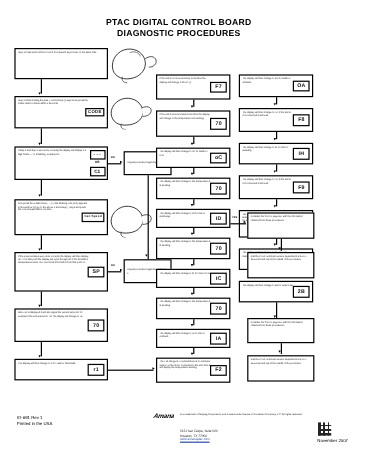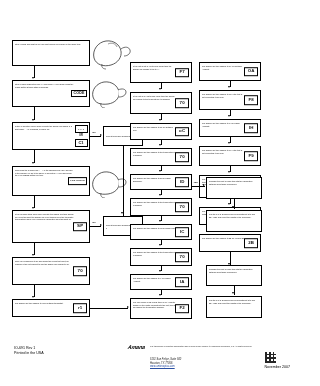--- a/index.html
+++ b/index.html
@@ -81,20 +81,22 @@
         linear-gradient(90deg,#000 20%,transparent 20% 40%,#000 40% 55%,transparent 55% 72%,#000 72% 85%,transparent 85%),
         linear-gradient(0deg,#000 18%,transparent 18% 36%,#000 36% 52%,transparent 52% 70%,#000 70% 84%,transparent 84%);
       background-blend-mode:multiply;opacity:.85;}
 </style>
 </head>
 <body>
 
 <div class="page">
 
   <div class="title">
+    <div>PTAC DIGITAL CONTROL BOARD</div>
+    <div>DIAGNOSTIC PROCEDURES</div>
   </div>
 
   <div class="box thick" style="left:12px;top:40px;width:78px;height:26px;">
     <span class="txt">Step 1
 Press and hold the PTAC's front panel's keys down on the same time.</span>
   </div>
   <div class="hand" style="left:88px;top:36px;">
     <svg width="44" height="34" viewBox="0 0 44 34">
       <path d="M6 22 C4 14 10 6 18 5 C26 4 32 9 33 15 C34 21 30 27 23 29 C16 31 8 29 6 22 Z" fill="#fff" stroke="#333" stroke-width="0.8"></path>
       <path d="M33 13 C37 10 41 11 42 14 C43 17 40 20 36 20" fill="#fff" stroke="#333" stroke-width="0.7"></path>

